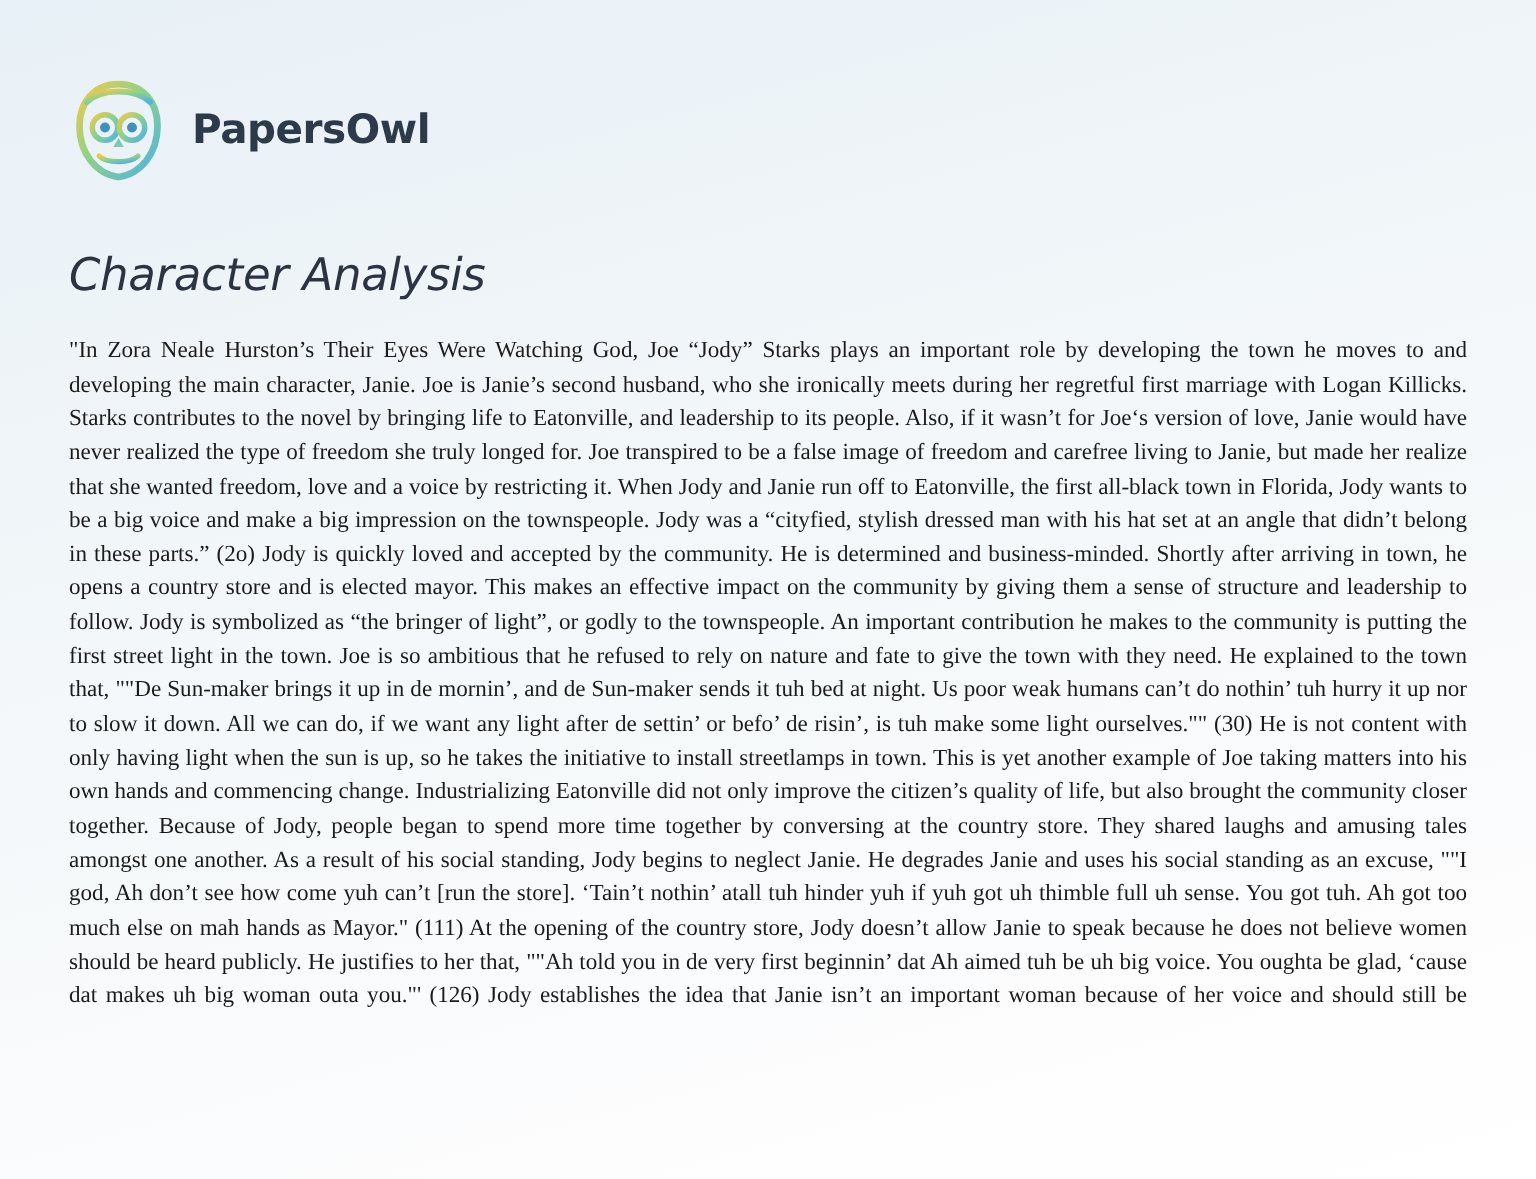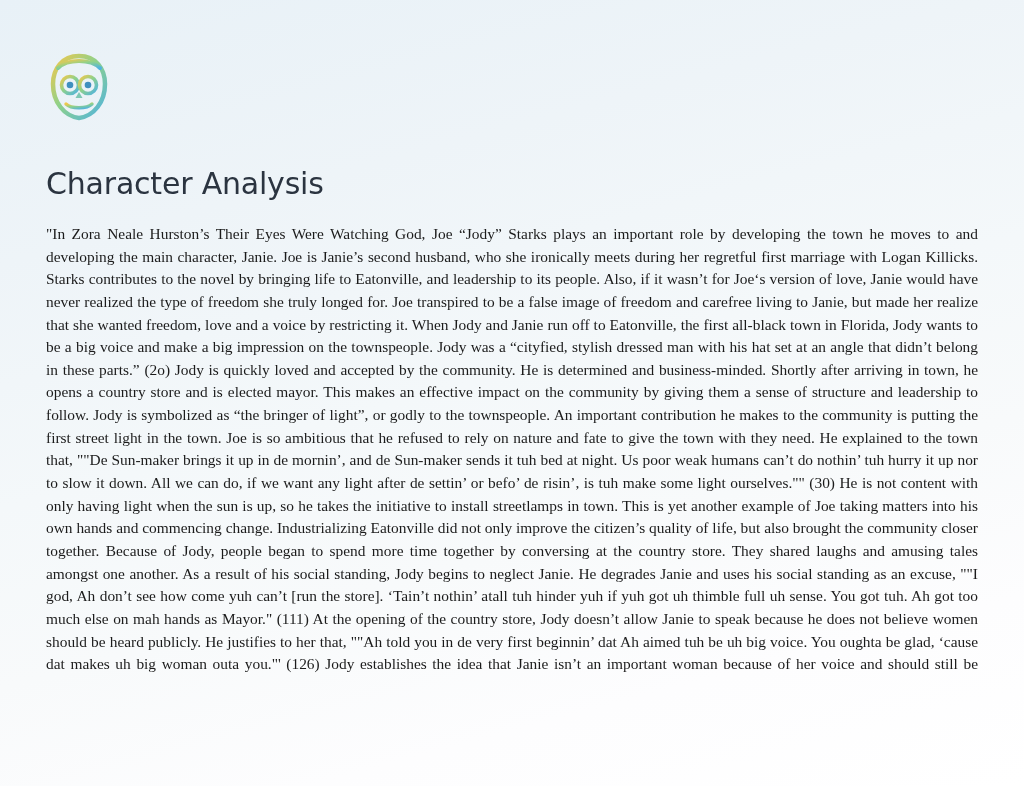--- a/index.html
+++ b/index.html
@@ -60,20 +60,21 @@
     color: #7b8794;
     letter-spacing: 0.2px;
   }
   .doc-title {
     margin: 44px 0 0 32px;
     font-family: "DejaVu Sans", sans-serif;
     font-size: 30px;
     font-weight: normal;
     color: #2b3440;
     letter-spacing: -0.2px;
+    font-style: italic;
   }
   .body-text {
     margin: 22px 32px 0 32px;
     font-family: "Liberation Serif", serif;
     font-size: 15.4px;
     line-height: 1.47;
     color: #1b1b1b;
     text-align: justify;
     text-justify: inter-word;
     max-height: 455px;
@@ -100,20 +101,21 @@
           <path d="M12 16 C18 10 26 9 33 9 C40 9 48 10 54 16" fill="none" stroke="url(#owlgrad)" stroke-width="4" stroke-linecap="round"></path>
           <circle cx="24" cy="33" r="8.5" fill="none" stroke="url(#owlgrad)" stroke-width="3.6"></circle>
           <circle cx="42" cy="33" r="8.5" fill="none" stroke="url(#owlgrad)" stroke-width="3.6"></circle>
           <circle cx="24" cy="33" r="3.3" fill="#3f8fbf"></circle>
           <circle cx="42" cy="33" r="3.3" fill="#3f8fbf"></circle>
           <path d="M33 40 L29.5 46 L36.5 46 Z" fill="#6cc0a8" opacity="0.85"></path>
           <path d="M20 52 C25 57 41 57 46 52" fill="none" stroke="url(#owlgrad)" stroke-width="3.4" stroke-linecap="round"></path>
         </svg>
       </div>
       <div class="brand-block">
+        <div class="brand-title">PapersOwl</div>
       </div>
     </div>
 
     <h1 class="doc-title">Character Analysis</h1>
 
     <div class="body-text"><span>"In Zora Neale Hurston’s Their Eyes Were Watching God, Joe “Jody” Starks plays an important role by developing the town he moves to and developing the main character, Janie. Joe is Janie’s second husband, who she ironically meets during her regretful first marriage with Logan Killicks. Starks contributes to the novel by bringing life to Eatonville, and leadership to its people. Also, if it wasn’t for Joe‘s version of love, Janie would have never realized the type of freedom she truly longed for. Joe transpired to be a false image of freedom and carefree living to Janie, but made her realize that she wanted freedom, love and a voice by restricting it. When Jody and Janie run off to Eatonville, the first all-black town in Florida, Jody wants to be a big voice and make a big impression on the townspeople. Jody was a “cityfied, stylish dressed man with his hat set at an angle that didn’t belong in these parts.” (2o) Jody is quickly loved and accepted by the community. He is determined and business-minded. Shortly after arriving in town, he opens a country store and is elected mayor. This makes an effective impact on the community by giving them a sense of structure and leadership to follow. Jody is symbolized as “the bringer of light”, or godly to the townspeople. An important contribution he makes to the community is putting the first street light in the town. Joe is so ambitious that he refused to rely on nature and fate to give the town with they need. He explained to the town that, ""De Sun-maker brings it up in de mornin’, and de Sun-maker sends it tuh bed at night. Us poor weak humans can’t do nothin’ tuh hurry it up nor to slow it down. All we can do, if we want any light after de settin’ or befo’ de risin’, is tuh make some light ourselves."" (30) He is not content with only having light when the sun is up, so he takes the initiative to install streetlamps in town. This is yet another example of Joe taking matters into his own hands and commencing change. Industrializing Eatonville did not only improve the citizen’s quality of life, but also brought the community closer together. Because of Jody, people began to spend more time together by conversing at the country store. They shared laughs and amusing tales amongst one another. As a result of his social standing, Jody begins to neglect Janie. He degrades Janie and uses his social standing as an excuse, ""I god, Ah don’t see how come yuh can’t [run the store]. ‘Tain’t nothin’ atall tuh hinder yuh if yuh got uh thimble full uh sense. You got tuh. Ah got too much else on mah hands as Mayor." (111) At the opening of the country store, Jody doesn’t allow Janie to speak because he does not believe women should be heard publicly. He justifies to her that, ""Ah told you in de very first beginnin’ dat Ah aimed tuh be uh big voice. You oughta be glad, ‘cause dat makes uh big woman outa you."' (126) Jody establishes the idea that Janie isn’t an important woman because of her voice and should still be grateful that he speaks for her, but she wants to speak for herself. By denying Janie a voice, he is taking her power and freedom away. This is when Janie begins to realize she has not truly reached freedom or love. In addition, Joe’s pride at being a mayor blinds him of Janie’s needs. He places her in a position where she acts as his beautiful accessory or possession. From the outside, it seems as if Joe has a differing </span></div>
 
   </div>
 </div>
 

